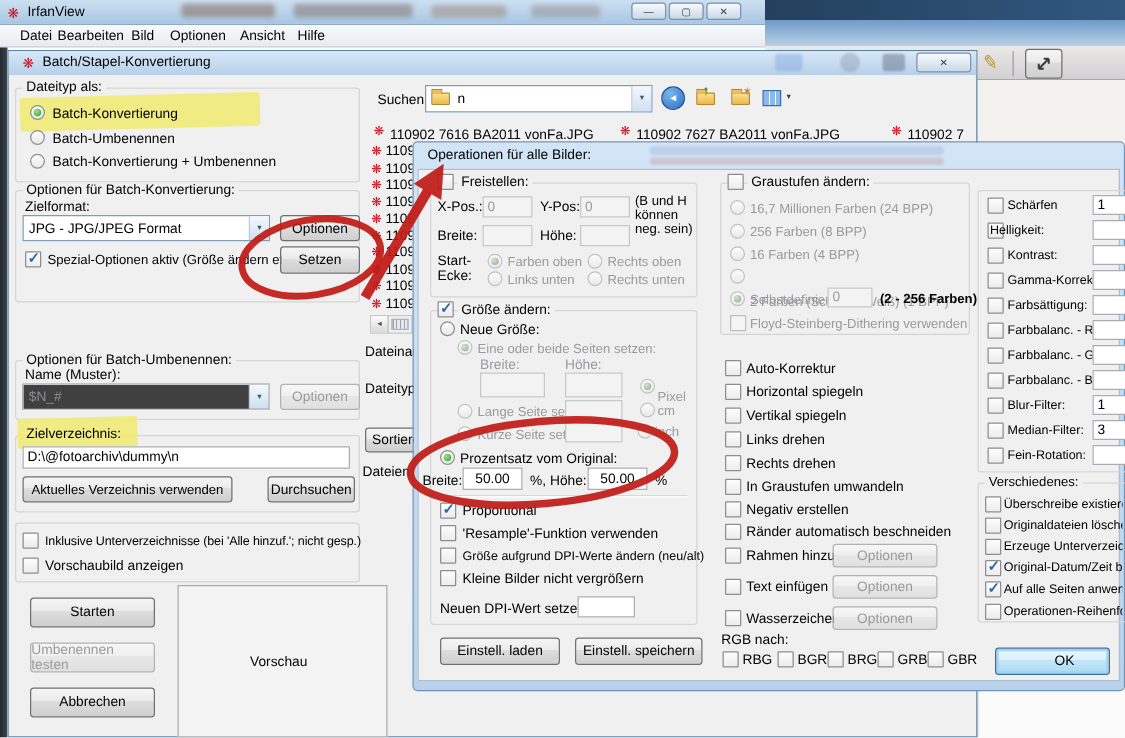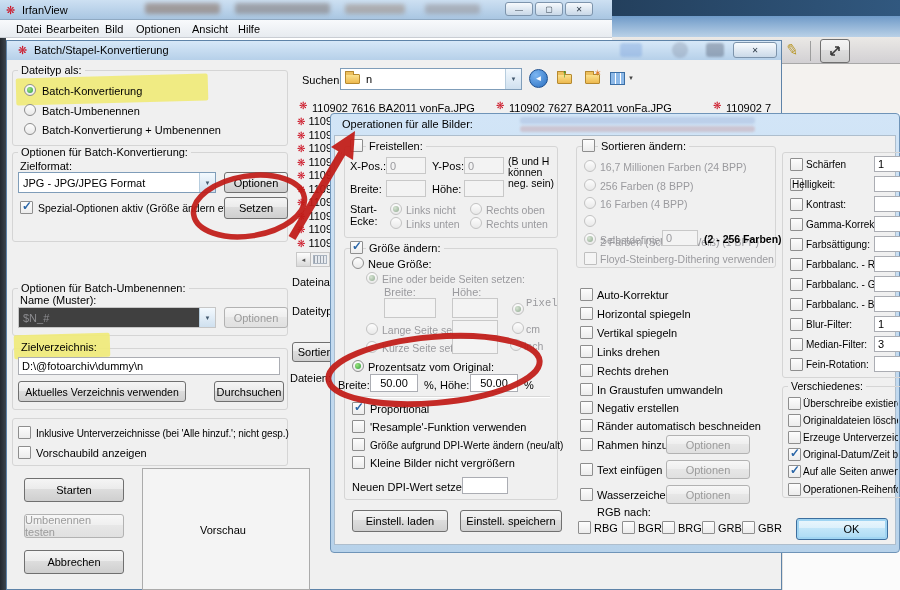--- a/index.html
+++ b/index.html
@@ -212,41 +212,41 @@
 <span class="lbl" style="left:432px;top:160px;">Y-Pos:</span>
 <input class="inp dis" style="left: 464px; top: 157px; width: 40px; height: 17px;" value="0">
 <div class="abs f105" style="left:508px;top:156px;width:50px;line-height:11px;">(B und H können neg. sein)</div>
 <span class="lbl" style="left:350px;top:183px;">Breite:</span>
 <input class="inp dis" style="left: 386px; top: 180px; width: 40px; height: 17px;">
 <span class="lbl" style="left:432px;top:183px;">Höhe:</span>
 <input class="inp dis" style="left: 464px; top: 180px; width: 40px; height: 17px;">
 <span class="lbl" style="left:350px;top:203px;">Start-</span>
 <span class="lbl" style="left:350px;top:215px;">Ecke:</span>
 <div class="rb dis on" style="left:390px;top:203px;"></div>
-<span class="lbl f105 g" style="left:406px;top:204px;">Links nicht</span>
+<span class="lbl f105 g" style="left:406px;top:204px;">Farben oben</span>
 <div class="rb dis" style="left:390px;top:217px;"></div>
 <span class="lbl f105 g" style="left:406px;top:218px;">Links unten</span>
 <div class="rb dis" style="left:470px;top:203px;"></div>
 <span class="lbl f105 g" style="left:486px;top:204px;">Rechts oben</span>
 <div class="rb dis" style="left:470px;top:217px;"></div>
 <span class="lbl f105 g" style="left:486px;top:218px;">Rechts unten</span>
 
 <div class="grp" style="left:344px;top:248px;width:214px;height:252px;"></div>
 <div class="cb on" style="left:350px;top:241px;"></div>
 <span class="grp-lbl" style="left:366px;top:242px;">Größe ändern:</span>
 <div class="rb" style="left:352px;top:257px;"></div>
 <span class="lbl" style="left:368px;top:258px;">Neue Größe:</span>
 <div class="rb dis on" style="left:366px;top:272px;"></div>
 <span class="lbl f105 g" style="left:382px;top:273px;">Eine oder beide Seiten setzen:</span>
 <span class="lbl g" style="left:384px;top:286px;">Breite:</span>
 <span class="lbl g" style="left:452px;top:286px;">Höhe:</span>
 <input class="inp dis" style="left: 384px; top: 298px; width: 52px; height: 20px;">
 <input class="inp dis" style="left: 452px; top: 298px; width: 46px; height: 20px;">
 <div class="rb dis on" style="left:512px;top:303px;"></div>
-<span class="lbl f105 g" style="left:526px;top:297px;font-family:Liberation Mono, monospace;">Pixel</span>
+<span class="lbl f105 g" style="left:526px;top:312px;">Pixel</span>
 <div class="rb dis" style="left:366px;top:323px;"></div>
 <span class="lbl f105 g" style="left:382px;top:324px;">Lange Seite setzen:</span>
 <input class="inp dis" style="left: 452px; top: 320px; width: 46px; height: 16px;">
 <div class="rb dis" style="left:512px;top:322px;"></div>
 <span class="lbl f105 g" style="left:526px;top:323px;">cm</span>
 <div class="rb dis" style="left:366px;top:341px;"></div>
 <span class="lbl f105 g" style="left:382px;top:342px;">Kurze Seite setzen:</span>
 <input class="inp dis" style="left: 452px; top: 338px; width: 46px; height: 16px;">
 <div class="rb dis" style="left:510px;top:339px;"></div>
 <span class="lbl f105 g" style="left:524px;top:340px;">inch</span>
@@ -267,21 +267,21 @@
 <span class="lbl f10" style="left:370px;top:440px;">Größe aufgrund DPI-Werte ändern (neu/alt)</span>
 <div class="cb" style="left:352px;top:456px;"></div>
 <span class="lbl" style="left:370px;top:457px;">Kleine Bilder nicht vergrößern</span>
 <span class="lbl" style="left:352px;top:481px;">Neuen DPI-Wert setzen:</span>
 <input class="inp" style="left: 462px; top: 477px; width: 46px; height: 17px;">
 <div class="btn" style="left:352px;top:510px;width:96px;height:22px;">Einstell. laden</div>
 <div class="btn" style="left:460px;top:510px;width:102px;height:22px;">Einstell. speichern</div>
 
 <div class="grp" style="left:576px;top:146px;width:200px;height:122px;"></div>
 <div class="cb" style="left:582px;top:139px;"></div>
-<span class="grp-lbl" style="left:598px;top:140px;">Sortieren ändern:</span>
+<span class="grp-lbl" style="left:598px;top:140px;">Graustufen ändern:</span>
 <div class="rb dis" style="left:584px;top:160px;"></div>
 <span class="lbl f105 g" style="left:600px;top:161px;">16,7 Millionen Farben (24 BPP)</span>
 <div class="rb dis" style="left:584px;top:179px;"></div>
 <span class="lbl f105 g" style="left:600px;top:180px;">256 Farben (8 BPP)</span>
 <div class="rb dis" style="left:584px;top:197px;"></div>
 <span class="lbl f105 g" style="left:600px;top:198px;">16 Farben (4 BPP)</span>
 <div class="rb dis" style="left:584px;top:215px;"></div>
 <span class="lbl f105 g" style="left:600px;top:216px;margin-top:20px;">2 Farben (Schwarz/Weiß) (1 BPP)</span>
 <div class="rb dis on" style="left:584px;top:233px;"></div>
 <span class="lbl f105 g" style="left:600px;top:234px;">Selbstdefiniert:</span>
@@ -310,21 +310,21 @@
 <div class="cb" style="left:580px;top:438px;"></div>
 <span class="lbl" style="left:597px;top:439px;">Rahmen hinzufügen</span>
 <div class="btn dis" style="left:666px;top:435px;width:84px;height:19px;">Optionen</div>
 <div class="cb" style="left:580px;top:463px;"></div>
 <span class="lbl" style="left:597px;top:464px;">Text einfügen</span>
 <div class="btn dis" style="left:666px;top:460px;width:84px;height:19px;">Optionen</div>
 <div class="cb" style="left:580px;top:488px;"></div>
 <span class="lbl" style="left:597px;top:489px;">Wasserzeichen einf.</span>
 <div class="btn dis" style="left:666px;top:485px;width:84px;height:19px;">Optionen</div>
 
-<span class="lbl" style="left:584px;top:506px;padding-left:13px;">RGB nach:</span>
+<span class="lbl" style="left:564px;top:506px;padding-left:13px;">RGB nach:</span>
 <div class="cb" style="left:578px;top:521px;"></div>
 <span class="lbl" style="left:594px;top:522px;">RBG</span>
 <div class="cb" style="left:622px;top:521px;"></div>
 <span class="lbl" style="left:638px;top:522px;">BGR</span>
 <div class="cb" style="left:662px;top:521px;"></div>
 <span class="lbl" style="left:678px;top:522px;">BRG</span>
 <div class="cb" style="left:702px;top:521px;"></div>
 <span class="lbl" style="left:718px;top:522px;">GRB</span>
 <div class="cb" style="left:742px;top:521px;"></div>
 <span class="lbl" style="left:758px;top:522px;">GBR</span>

